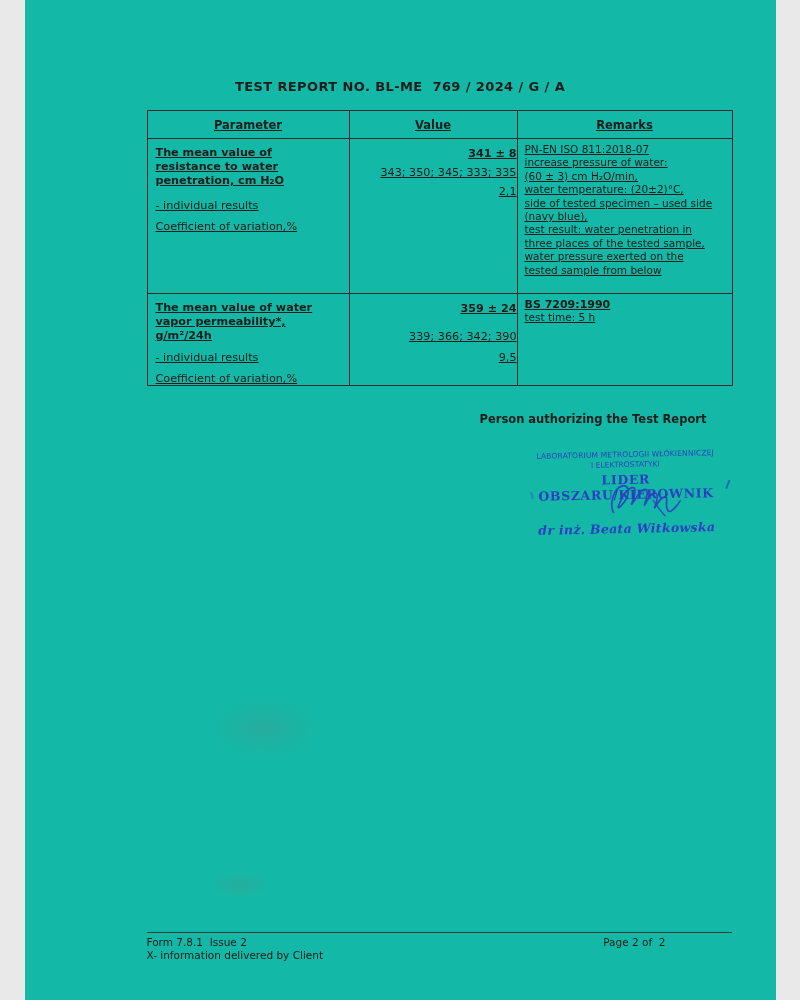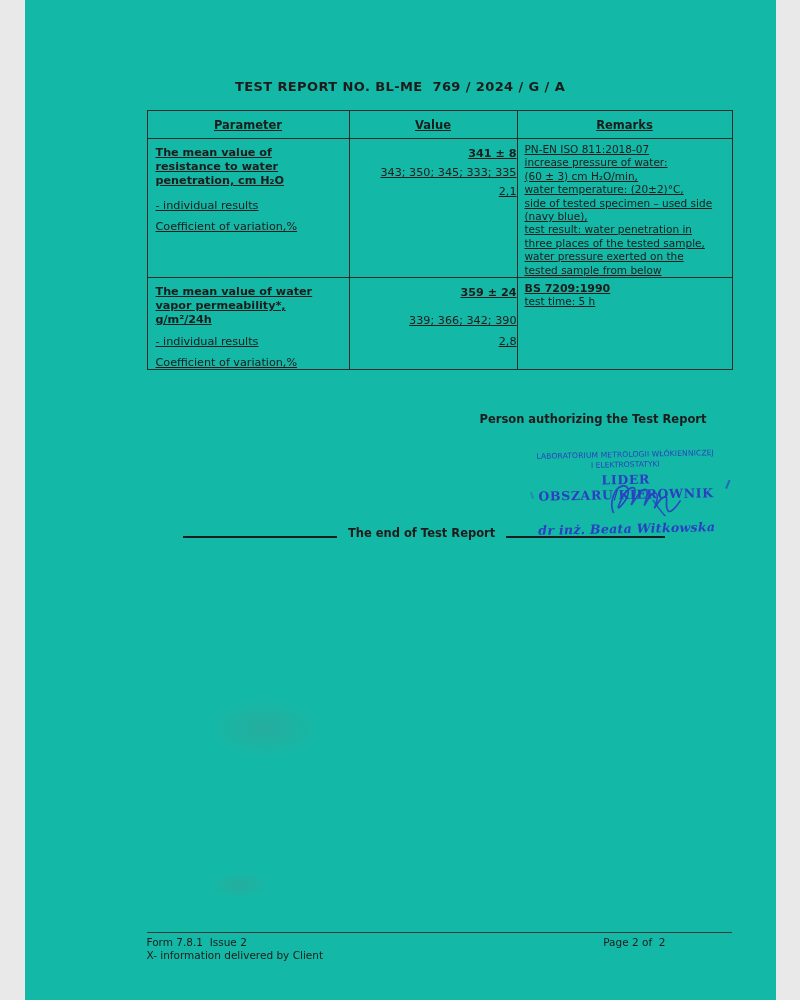--- a/index.html
+++ b/index.html
@@ -26,21 +26,21 @@
     border:1.6px solid #2a2a2a; vertical-align:top;text-decoration:underline;
   }
   .report-table th {
     height:28px; font-size:11.5px; font-weight:bold;
     text-align:center; vertical-align:middle;
   }
   td.param-cell { padding:7px 8px 0 8px; font-size:11.2px; }
   td.param-cell .p-title { font-weight:bold; line-height:14px; }
   td.value-cell { text-align:right; padding-top:8px; font-size:11.2px; }
   td.value-cell .v-mean { font-weight:bold; }
-  td.remarks-cell { padding:4px 4px 0 7px; font-size:10.5px; line-height:13.4px;border-radius:14px; }
+  td.remarks-cell { padding:4px 4px 16px 7px; font-size:10.5px; line-height:13.4px;border-radius:14px; }
   .gap-a { margin-top:11px; }
   .gap-b { margin-top:8px; }
   .gap-c { margin-top:6px; }
   .gap-d { margin-top:15px; }
   td.cond-cell { padding:6px 9px; font-size:11px; line-height:15.5px; }
 
   .authorizing {
     position:absolute; top:412px; left:455px;
     font-size:11.5px; font-weight:bold;text-align:center;
   }
@@ -138,21 +138,21 @@
       </tr>
       <tr style="height:82px;">
         <td class="param-cell">
           <div class="p-title">The mean value of water vapor permeability*, g/m²/24h</div>
           <div class="gap-b">- individual results</div>
           <div class="gap-b">Coefficient of variation,%</div>
         </td>
         <td class="value-cell">
           <div class="v-mean">359 ± 24</div>
           <div class="gap-d">339; 366; 342; 390</div>
-          <div class="gap-b">2,8</div>
+          <div class="gap-b">9,5</div>
         </td>
         <td class="remarks-cell">
           <div class="bold" style="font-size:11px;">BS 7209:1990</div>
           <div>test time: 5 h</div>
         </td>
       </tr>
     </tbody>
   </table>
 
   <div class="authorizing">Person authorizing the Test Report</div>
@@ -163,25 +163,20 @@
     <div class="stamp-line3">LIDER OBSZARU/KIEROWNIK</div>
     <div class="stamp-name">dr inż. Beata Witkowska</div>
     <svg class="stamp-sig" width="76" height="38" viewBox="0 0 76 38">
       <path d="M6,33 C2,24 7,9 15,7 C23,5 23,15 17,23 C13,28 9,32 12,25 C16,15 23,7 27,9 C30,11 27,19 24,26 C30,18 35,9 39,11 C42,13 39,21 37,27 C41,20 45,13 49,15 C52,17 49,25 47,30 C51,24 55,17 59,19 C61,21 57,28 61,33 C63,35 69,29 73,23" fill="none" stroke="#2b3fc1" stroke-width="1.7" stroke-linecap="round" opacity="0.92"></path>
       <path d="M46,22 C50,28 54,34 58,38" fill="none" stroke="#2b3fc1" stroke-width="1.4" stroke-linecap="round" opacity="0.85"></path>
     </svg>
     <div class="stamp-mark-right" style="background:#2b3fc1;"></div>
     <div class="stamp-mark-left" style="background:#2b3fc1;"></div>
   </div>
 
-  <div class="end-row">
-    <span class="end-line l"></span>
-    <span class="end-text">The end of Test Report</span>
-    <span class="end-line r"></span>
-  </div>
 
   <div class="smudge smudge-1"></div>
   <div class="smudge smudge-2"></div>
 
   <div class="footer">
     <div class="footer-rule"></div>
     <div class="footer-row">
       <span class="pre">Form 7.8.1  Issue 2</span>
       <span class="pre">Page 2 of  2</span>
     </div>

